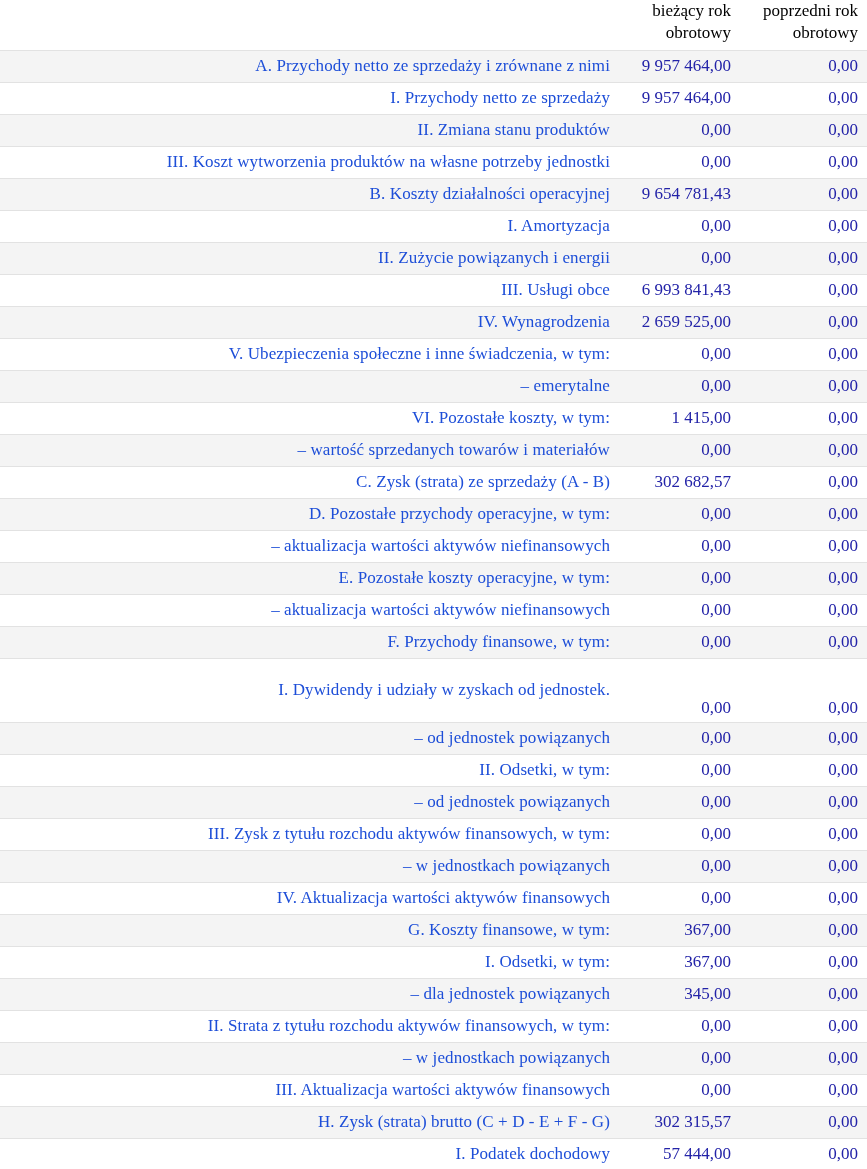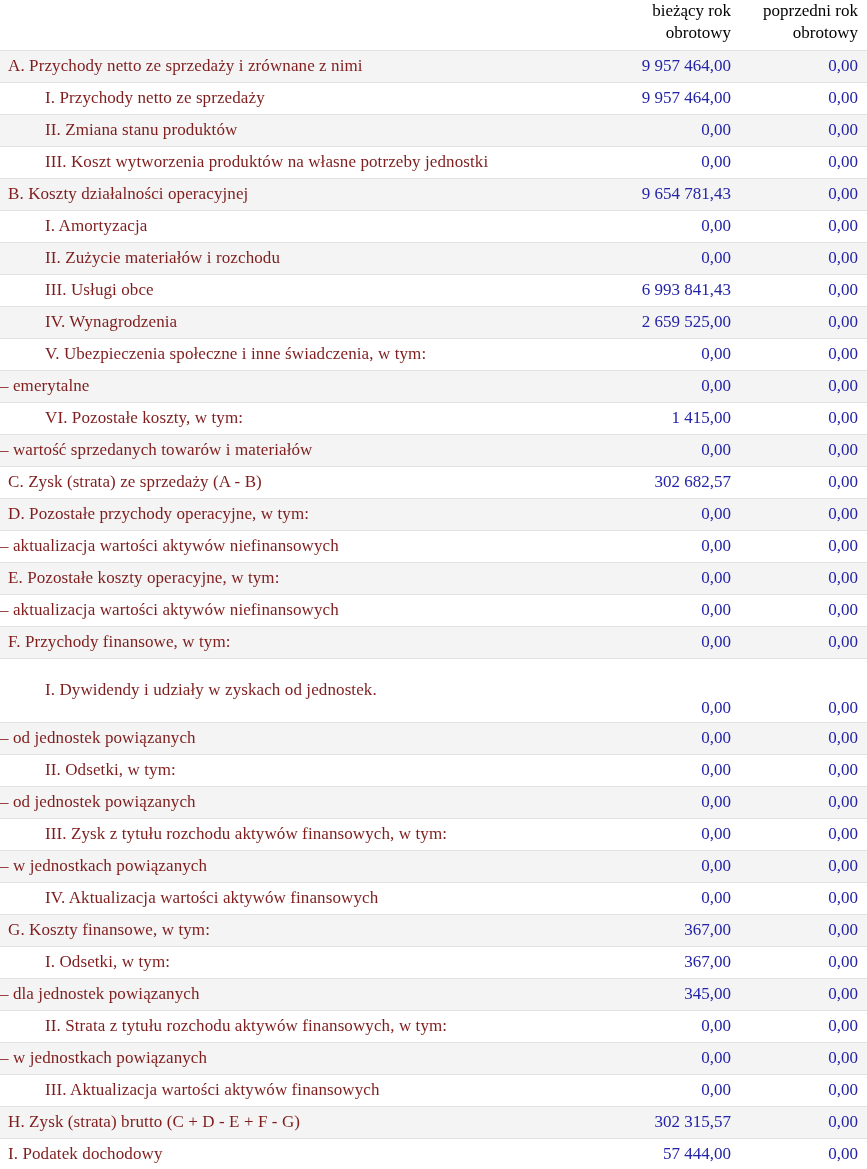--- a/index.html
+++ b/index.html
@@ -66,22 +66,22 @@
     border: 0;
     white-space: nowrap;
     overflow: hidden;
   }
 
   tbody tr.tall td { height: 42px; }
   tbody tr.tall td.lbl { vertical-align: top; padding-top: 21px; }
   tbody tr.tall td.num { vertical-align: bottom; padding-bottom: 4px; }
 
   td.lbl {
-    text-align: left;
-    color: #7f1d1d;
+    text-align: right;
+    color: #1d4ed8;
     font-size: 17px;
     letter-spacing: 0.1px;
   }
   td.num {
     text-align: right;
     color: #2323a8;
     font-size: 17px;
     padding-right: 9px;
     font-variant-numeric: tabular-nums;
   }
@@ -139,21 +139,21 @@
           <td class="lbl lvl0">B. Koszty działalności operacyjnej</td>
           <td class="num">9 654 781,43</td>
           <td class="num">0,00</td>
         </tr>
         <tr class="plain">
           <td class="lbl lvl1">I. Amortyzacja</td>
           <td class="num">0,00</td>
           <td class="num">0,00</td>
         </tr>
         <tr class="stripe">
-          <td class="lbl lvl1">II. Zużycie materiałów i rozchodu</td>
+          <td class="lbl lvl1">II. Zużycie powiązanych i energii</td>
           <td class="num">0,00</td>
           <td class="num">0,00</td>
         </tr>
         <tr class="plain">
           <td class="lbl lvl1">III. Usługi obce</td>
           <td class="num">6 993 841,43</td>
           <td class="num">0,00</td>
         </tr>
         <tr class="stripe">
           <td class="lbl lvl1">IV. Wynagrodzenia</td>

